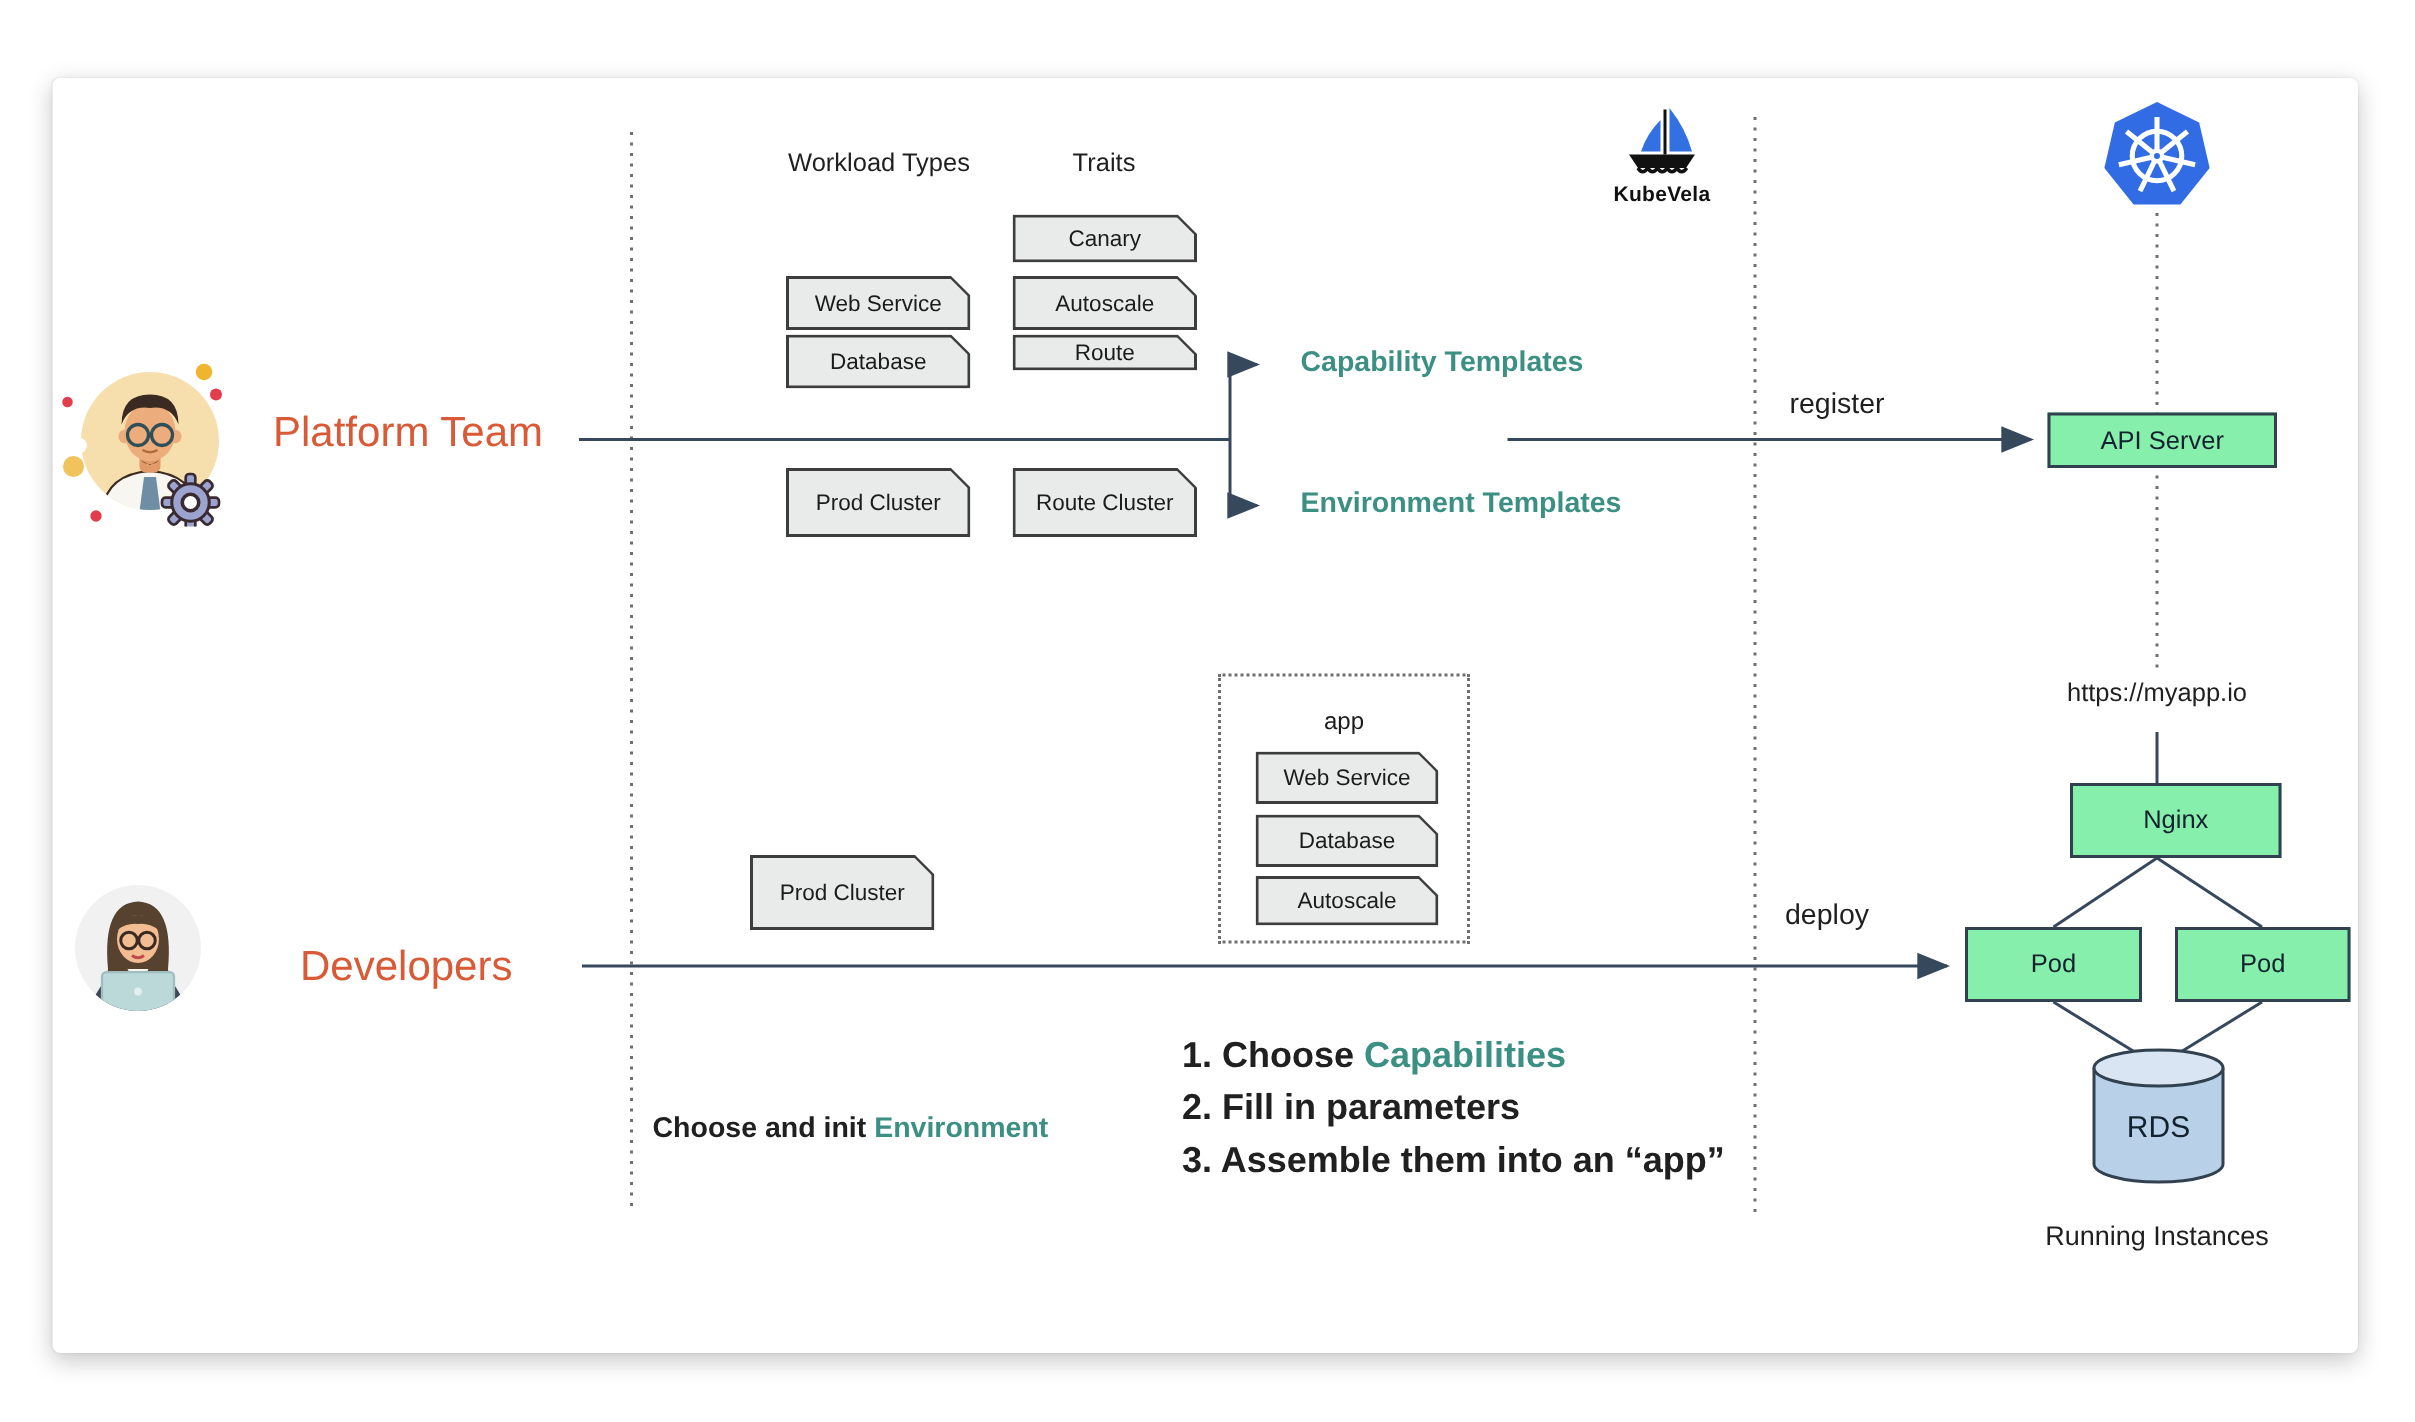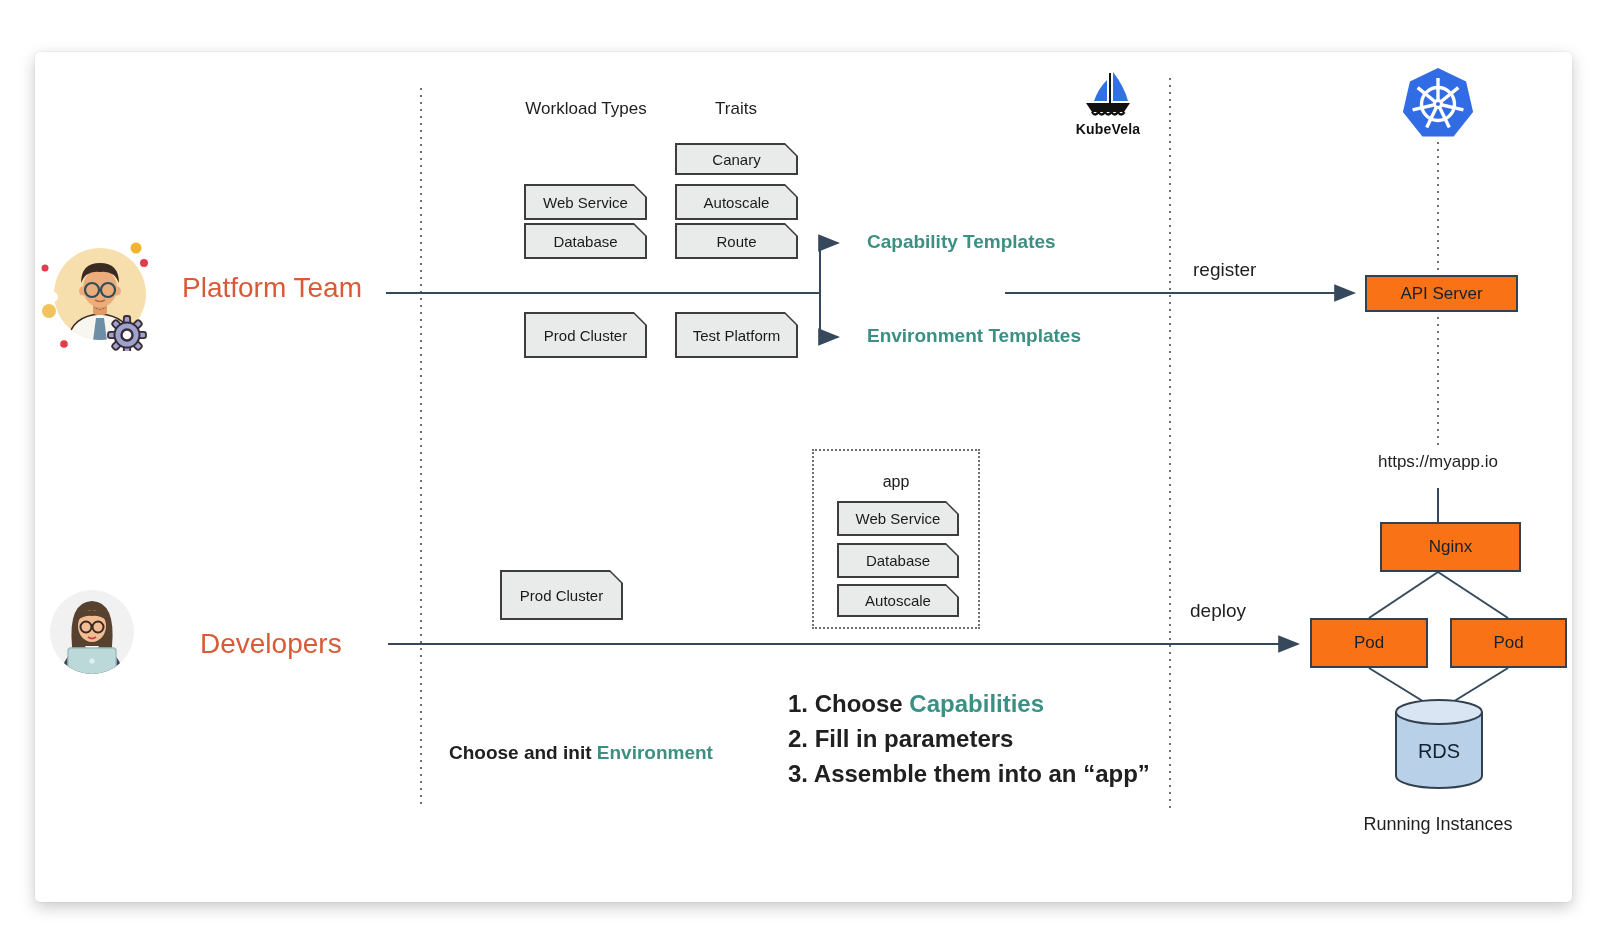--- a/index.html
+++ b/index.html
@@ -9,21 +9,21 @@
     border-radius:5px;box-shadow:0 5px 16px rgba(0,0,0,.22),0 0 2px rgba(0,0,0,.10);}
   svg.connectors{position:absolute;left:0;top:0;z-index:1;}
   .abs{position:absolute;z-index:2;}
   .hdr{font-size:17px;color:#1f1f1f;transform:translateX(-50%);white-space:nowrap;}
   
   .gbox{background:#3d3d3d;clip-path:polygon(0 0,calc(100% - 13px) 0,100% 13px,100% 100%,0 100%);z-index:2;}
   .gbox .in{position:absolute;inset:1.6px;background:#e9ebea;
     clip-path:polygon(0 0,calc(100% - 12px) 0,100% 12px,100% 100%,0 100%);
     display:flex;align-items:center;justify-content:center;font-size:15px;color:#1b1b1b;white-space:nowrap;}
   
-  .bbox{background:#f97316;border:2px solid #32414f;box-sizing:border-box;
+  .bbox{background:#86efac;border:2px solid #32414f;box-sizing:border-box;
     display:flex;align-items:center;justify-content:center;font-size:17px;color:#14212e;z-index:2;white-space:nowrap;}
   .greenlbl{font-size:19px;font-weight:bold;color:#3b9083;white-space:nowrap;}
   .plainlbl{font-size:19px;color:#1f1f1f;white-space:nowrap;}
   .actor{font-size:28px;color:#d85a36;white-space:nowrap;}
   .applab{width:100%;text-align:center;font-size:16px;color:#1b1b1b;}
   .appbox{border:2px dotted #6f6f6f;z-index:2;}
   .step{font-size:24px;font-weight:bold;color:#202020;white-space:nowrap;}
   .step .hl, .envnote .hl{color:#3b9083;}
   .envnote{font-size:19px;font-weight:bold;color:#202020;white-space:nowrap;}
   .ctr{transform:translateX(-50%);white-space:nowrap;}
@@ -133,28 +133,28 @@
     </div>
   <div class="abs gbox" style="left:524px;top:184px;width:123px;height:36px;">
     <div class="in">Web Service</div>
     </div>
   <div class="abs gbox" style="left:675px;top:184px;width:123px;height:36px;">
     <div class="in">Autoscale</div>
     </div>
   <div class="abs gbox" style="left:524px;top:223px;width:123px;height:36px;">
     <div class="in">Database</div>
     </div>
-  <div class="abs gbox" style="left:675px;top:223px;width:123px;height:36px;">
+  <div class="abs gbox" style="left:675px;top:223px;width:123px;height:24px;">
     <div class="in">Route</div>
     </div>
   <div class="abs gbox" style="left:524px;top:312px;width:123px;height:46px;">
     <div class="in">Prod Cluster</div>
     </div>
   <div class="abs gbox" style="left:675px;top:312px;width:123px;height:46px;">
-    <div class="in">Test Platform</div>
+    <div class="in">Route Cluster</div>
     </div>
 
   <div class="abs greenlbl" style="left:867px;top:231px;">Capability Templates</div>
   <div class="abs greenlbl" style="left:867px;top:325px;">Environment Templates</div>
   <div class="abs plainlbl" style="left:1193px;top:259px;">register</div>
 
   <div class="abs gbox" style="left:500px;top:570px;width:123px;height:50px;">
     <div class="in">Prod Cluster</div>
     </div>
 
@@ -166,21 +166,21 @@
     <div class="abs gbox" style="left:23px;top:92px;width:122px;height:35px;">
       <div class="in">Database</div>
       </div>
     <div class="abs gbox" style="left:23px;top:133px;width:122px;height:33px;">
       <div class="in">Autoscale</div>
       </div>
   </div>
 
   <div class="abs plainlbl" style="left:1190px;top:600px;">deploy</div>
 
-  <div class="abs envnote" style="left:449px;top:742px;">
+  <div class="abs envnote" style="left:435px;top:742px;">
     <span>Choose and init </span><span class="hl">Environment</span>
   </div>
   <div class="abs step" style="left:788px;top:690px;">
     <span>1. Choose </span><span class="hl">Capabilities</span>
   </div>
   <div class="abs step" style="left:788px;top:725px;">
     <span>2. Fill in parameters</span><span class="hl"></span>
   </div>
   <div class="abs step" style="left:788px;top:760px;">
     <span>3. Assemble them  into  an “app”</span><span class="hl"></span>

